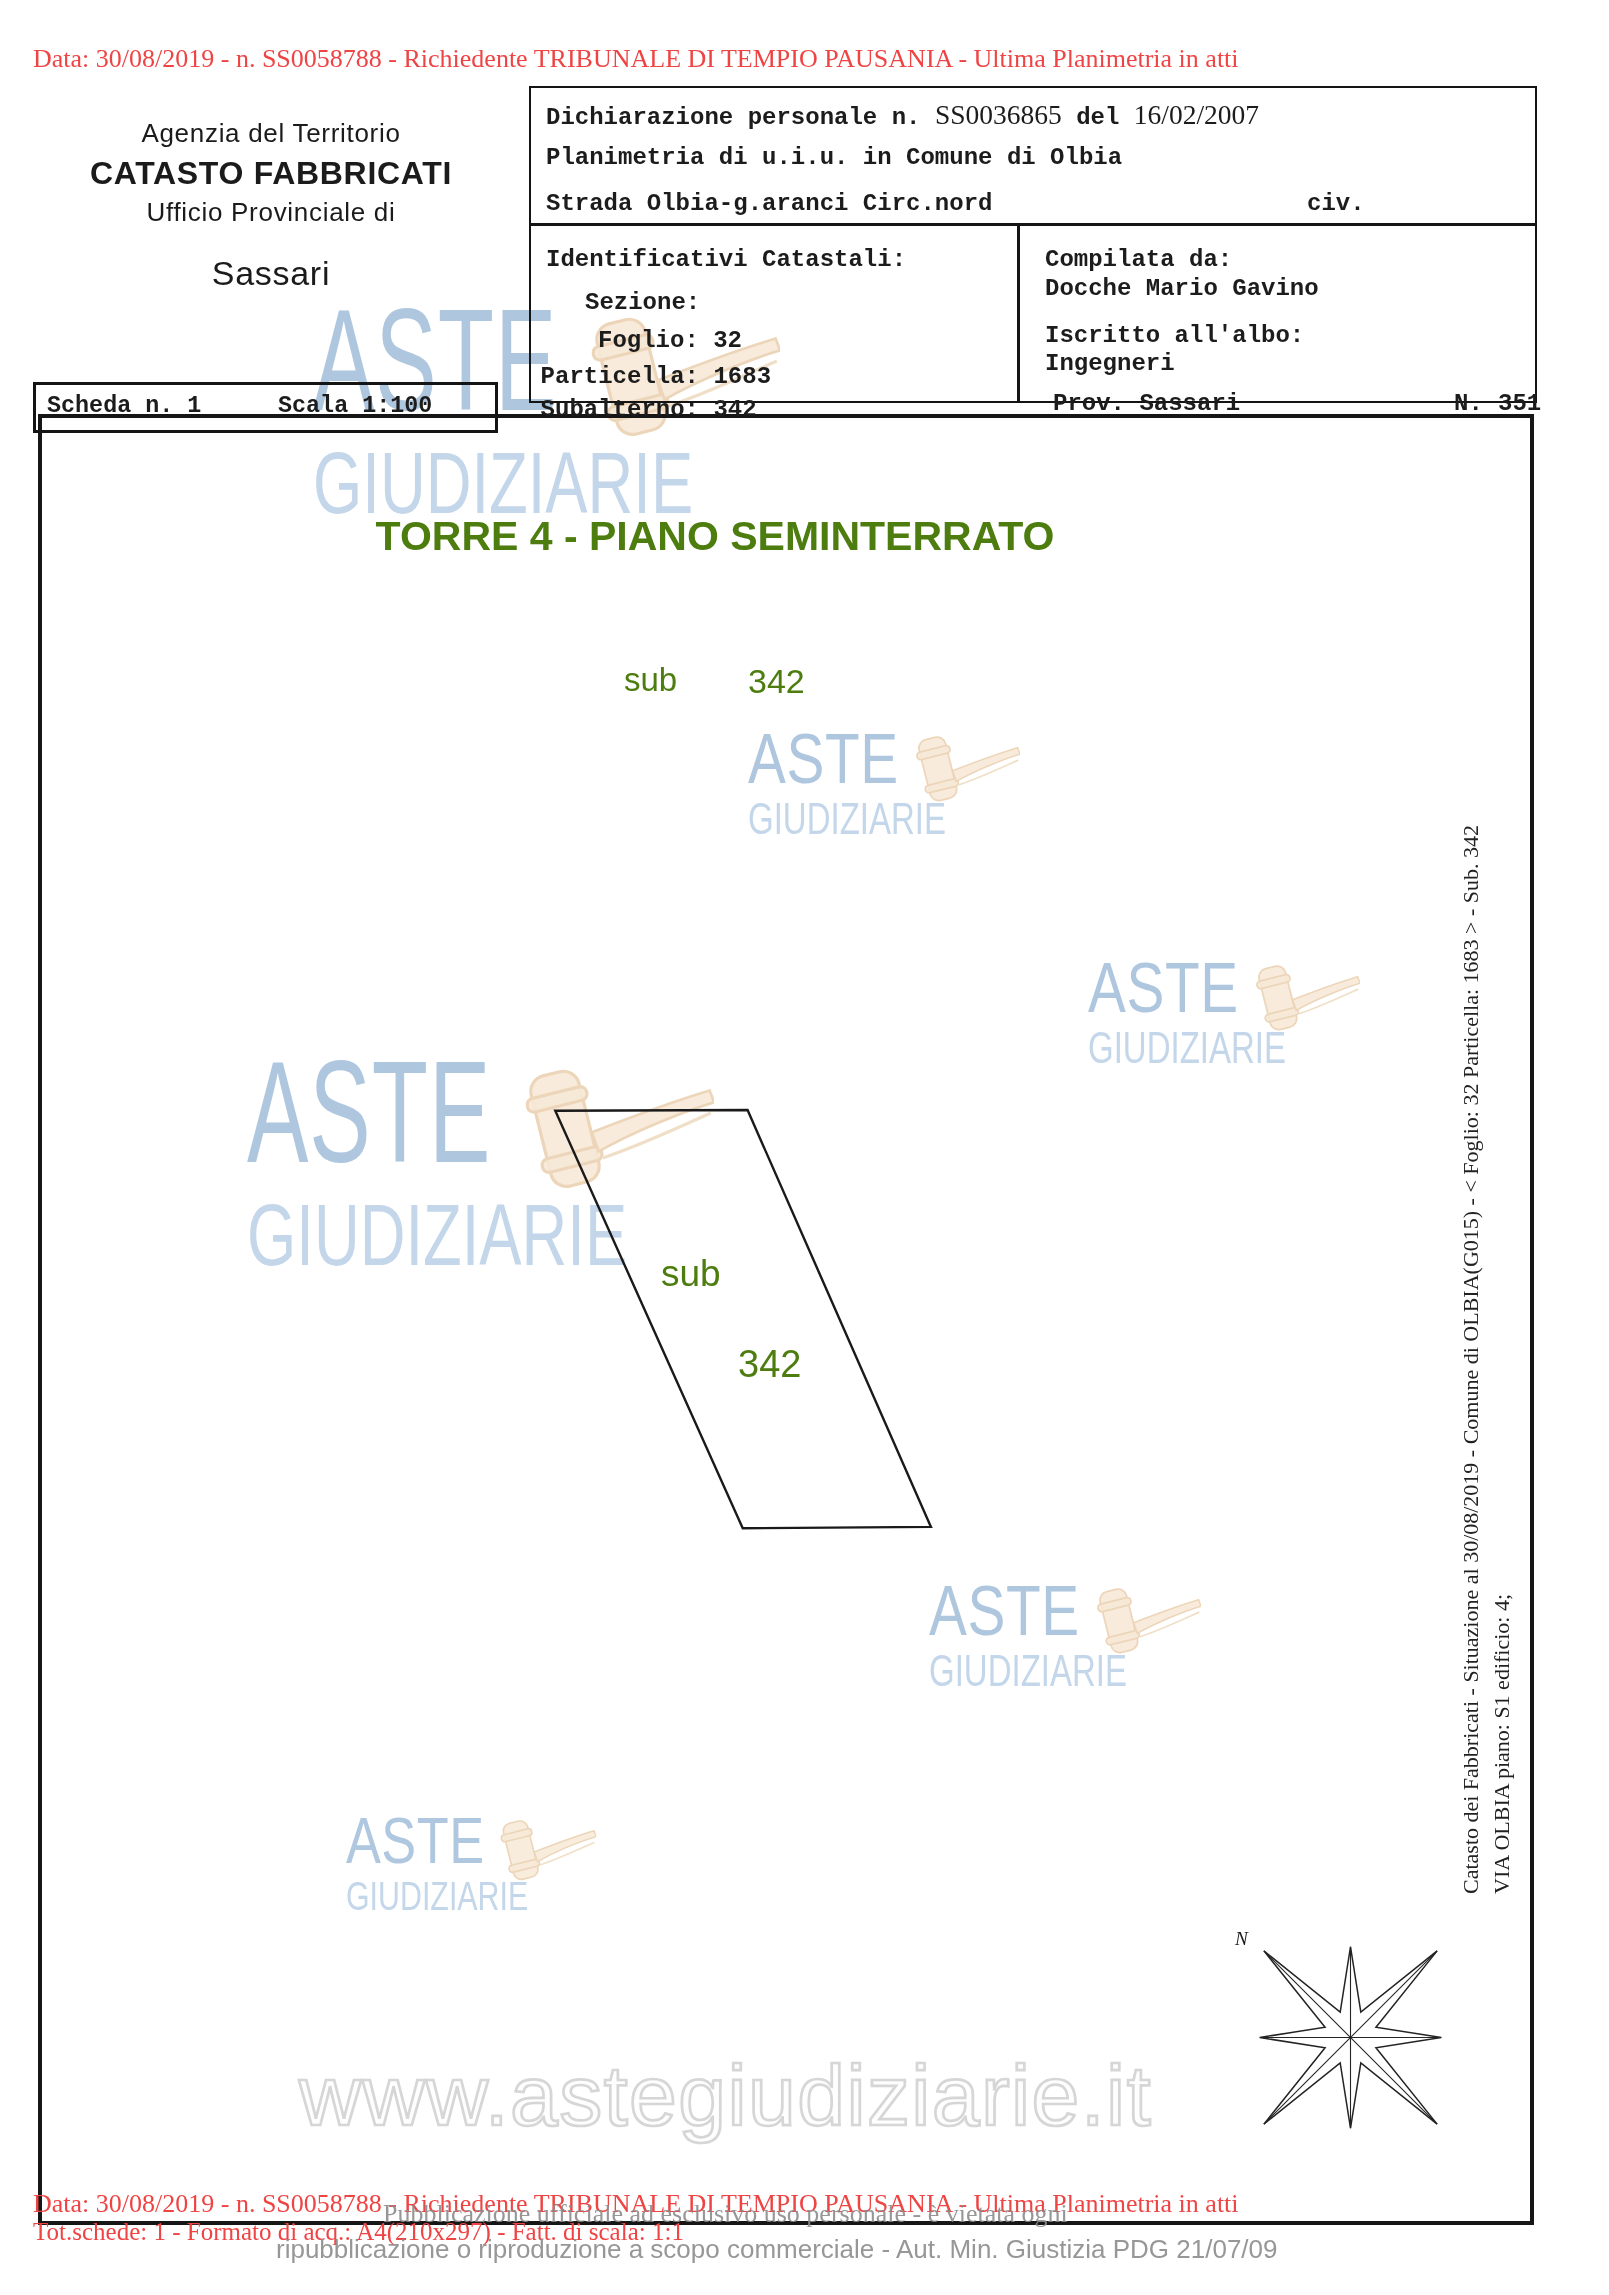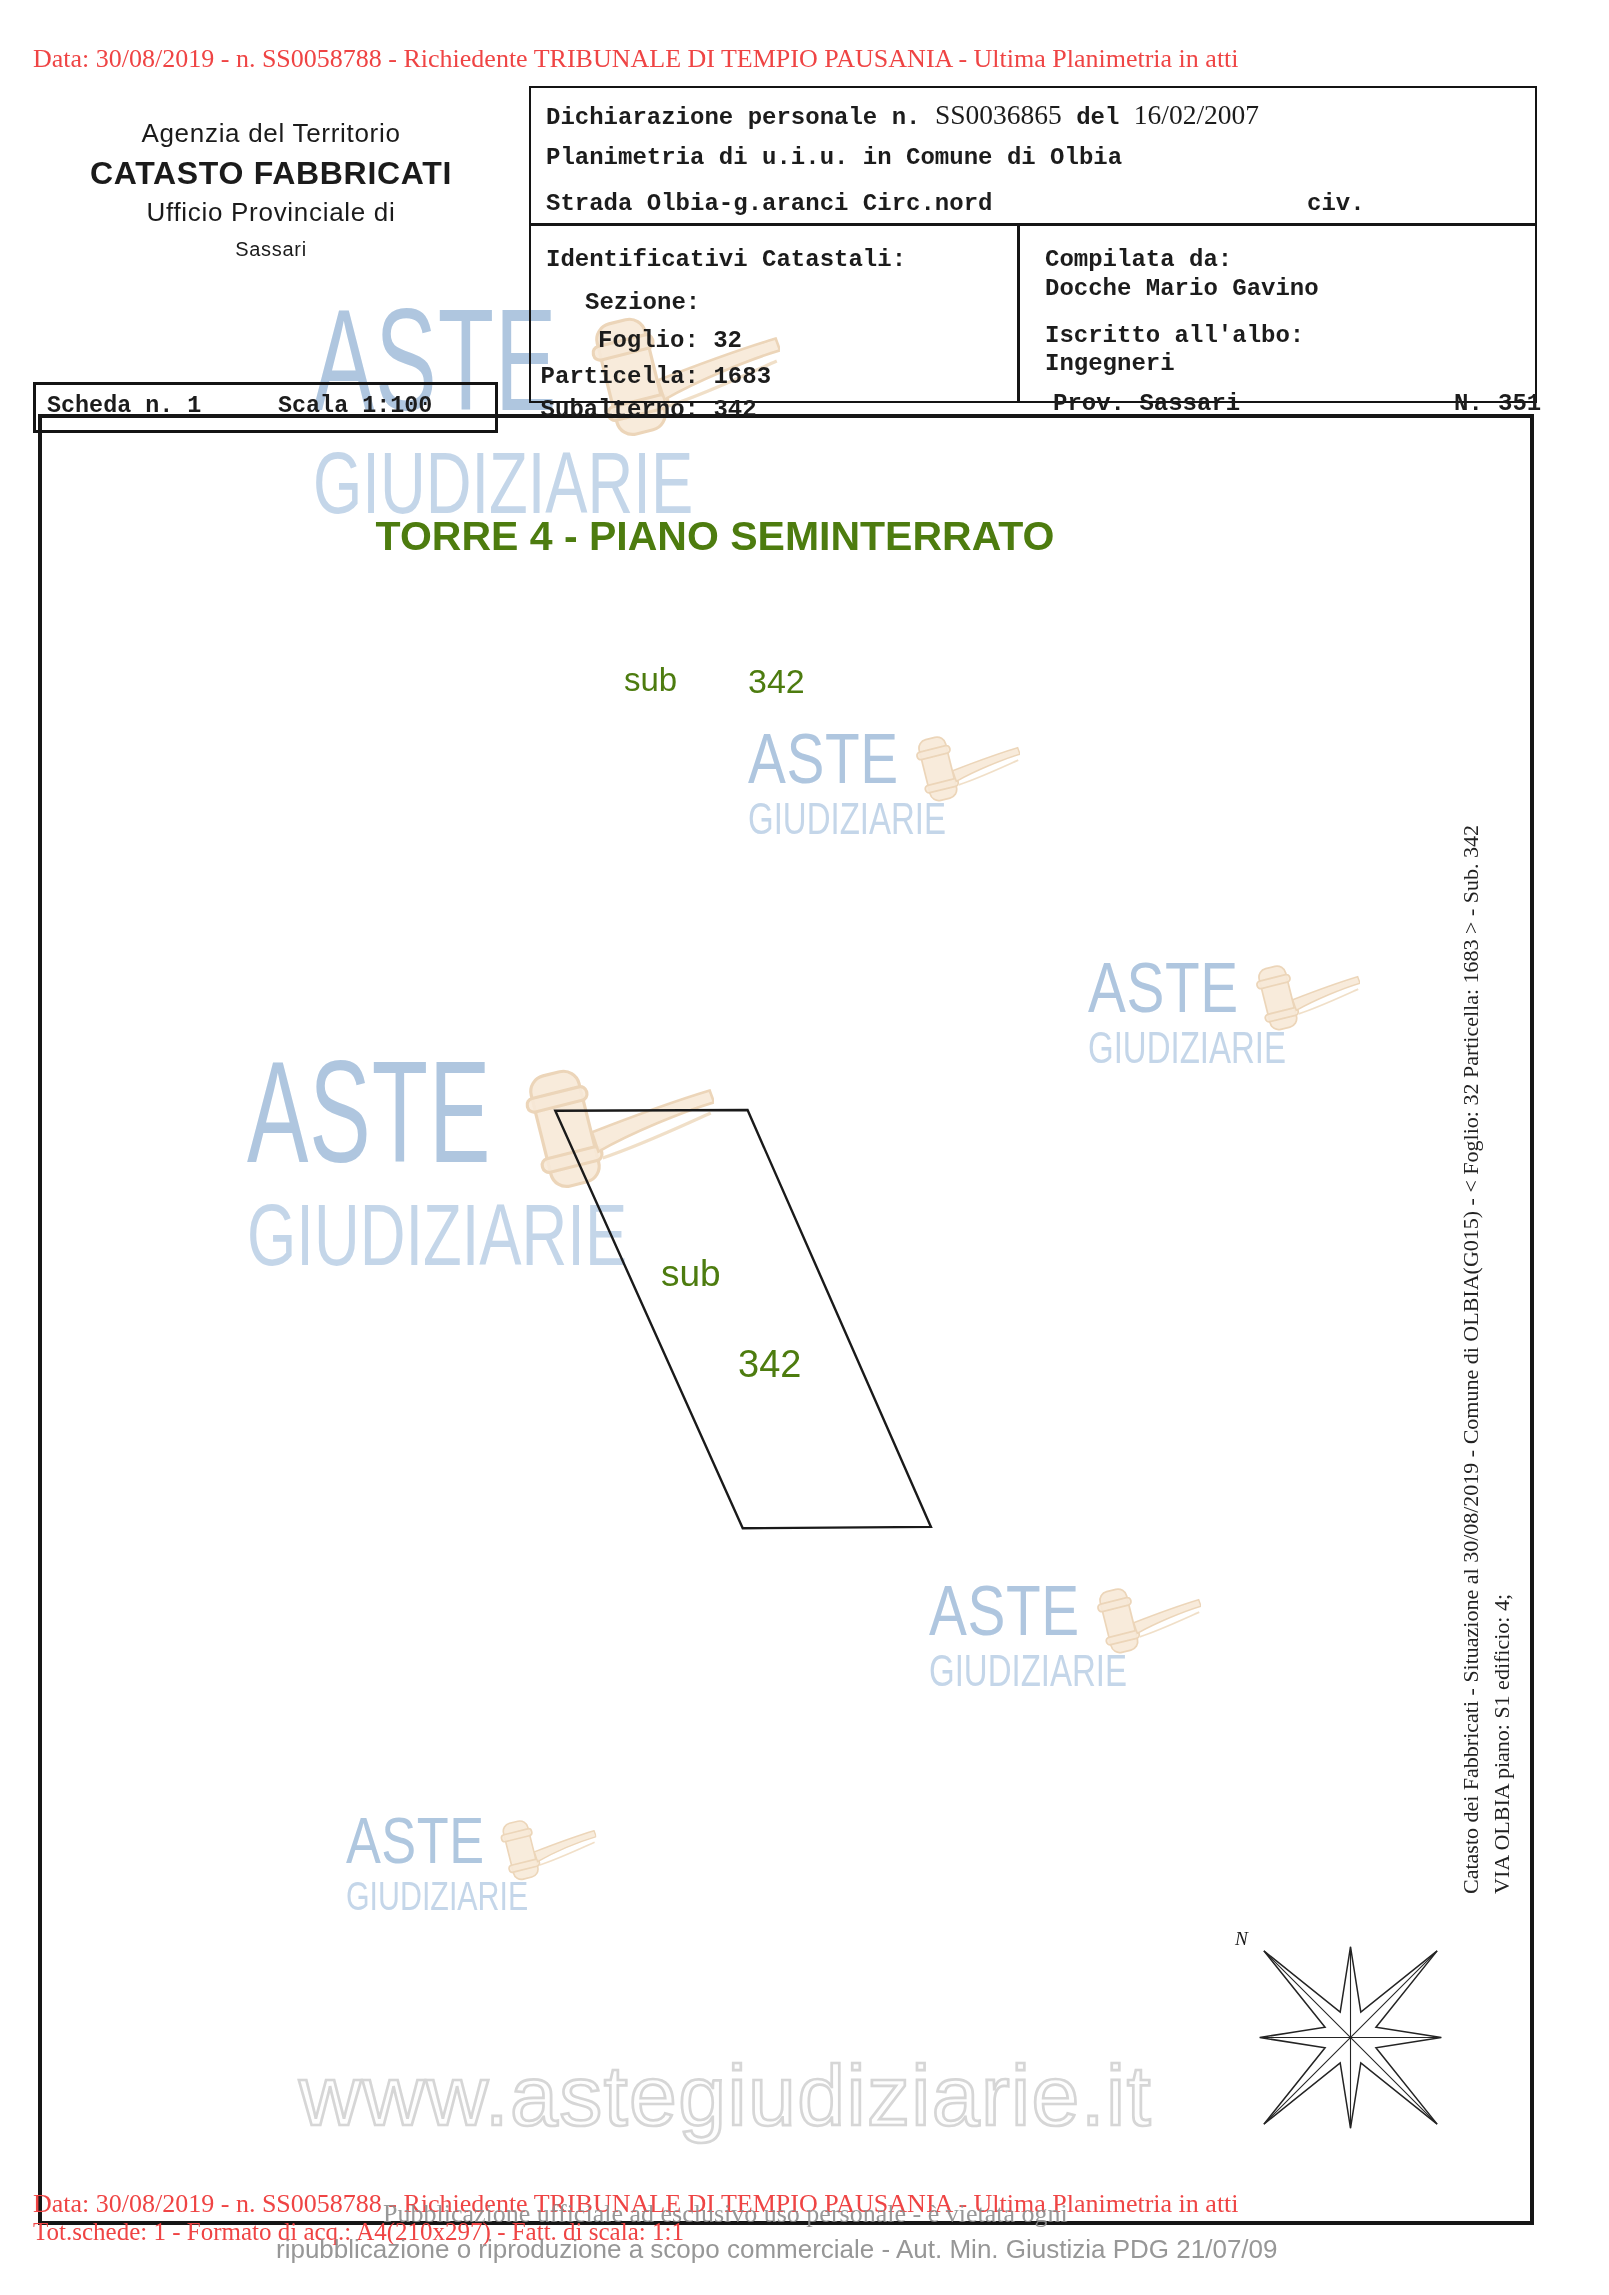--- a/index.html
+++ b/index.html
@@ -118,21 +118,21 @@
   </div>
 
   <div class="url-wm">www.astegiudiziarie.it</div>
 
   <div class="abs serif" style="left:33px;top:44px;font-size:26px;white-space:nowrap;z-index:3;">Data: 30/08/2019 -  n. SS0058788 - Richiedente TRIBUNALE DI TEMPIO PAUSANIA - Ultima Planimetria in atti</div>
 
   <div class="abs" style="left:65px;top:118px;width:412px;text-align:center;z-index:3;">
     <div style="font-size:26px;letter-spacing:0.7px;">Agenzia del Territorio</div>
     <div style="font-size:32px;font-weight:700;letter-spacing:0.7px;margin-top:5.5px;">CATASTO FABBRICATI</div>
     <div style="font-size:26px;letter-spacing:0.7px;margin-top:5.5px;">Ufficio Provinciale di</div>
-    <div style="font-size:20px;letter-spacing:0.7px;margin-top:10px;">Sassari</div>
+    <div style="font-size:34px;letter-spacing:0.7px;margin-top:26px;">Sassari</div>
   </div>
 
   <div class="hbox">
     <div class="row mono" style="left:15px;top:11px;">
       <span>Dichiarazione personale n.</span>
       <span class="stamp">SS0036865</span>
       <span>del</span>
       <span class="stamp">16/02/2007</span>
     </div>
     <div class="row mono" style="left:15px;top:56px;">Planimetria di u.i.u. in Comune di Olbia</div>

